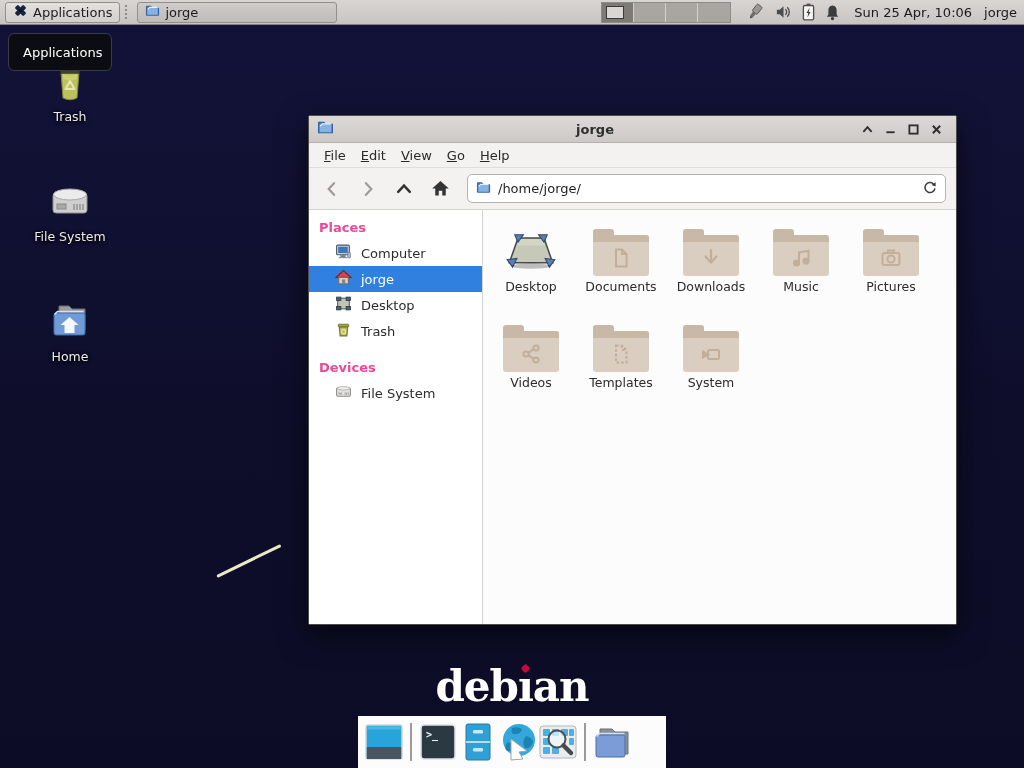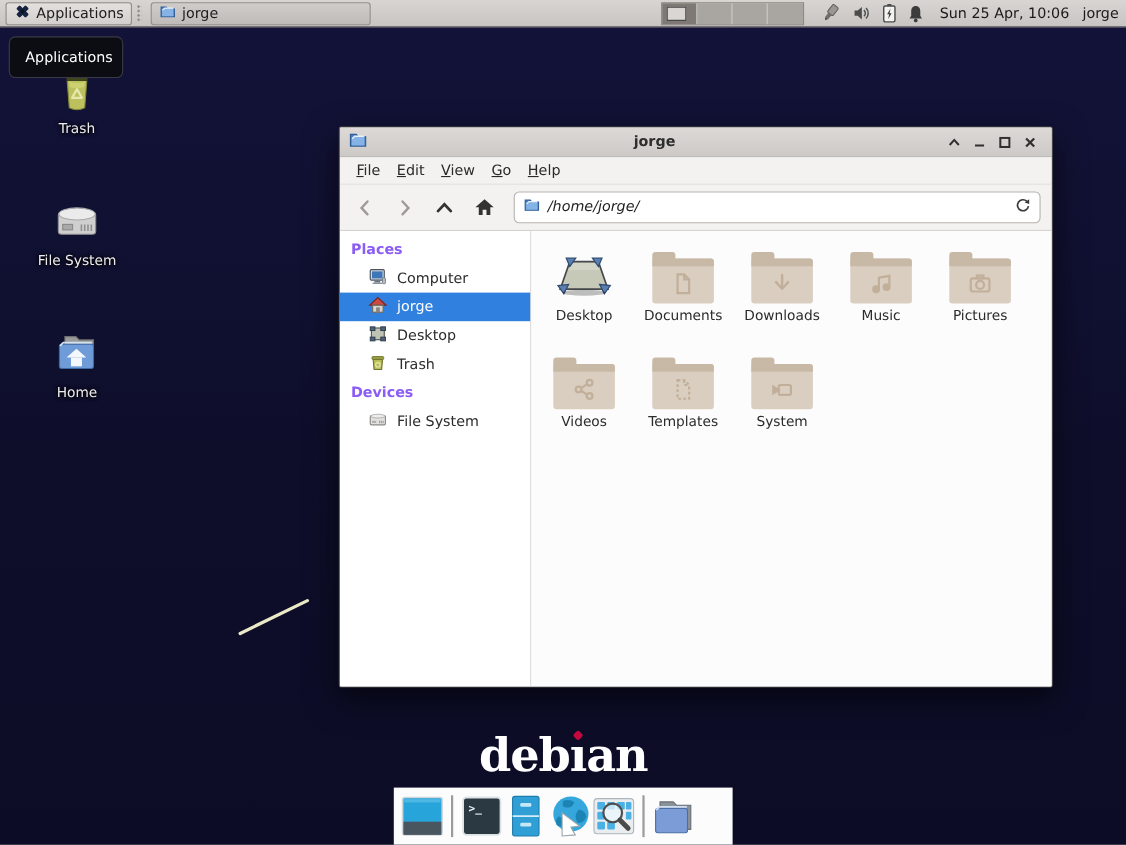--- a/index.html
+++ b/index.html
@@ -82,25 +82,25 @@
   .titlebar .title { flex:1; text-align:center; font-weight:bold; color:#2e2e2e; }
   .win-btn { width:23px; height:20px; display:flex; align-items:center; justify-content:center; }
   .menubar { height:25px; background:#f3f2f1; display:flex; align-items:center;
     padding-left:8px; gap:1px; border-bottom:1px solid #e0dedc; }
   .menu-item { display:inline-block; padding:3px 7px; color:#2a2a2a; }
   .menu-item::first-letter { text-decoration:underline; }
   .toolbar { height:42px; background:#f3f2f1; border-bottom:1px solid #d5d3d0;
     display:flex; align-items:center; padding:0 10px; gap:10px; }
   .tool-btn { width:26px; height:26px; display:flex; align-items:center; justify-content:center; }
   .path-entry { flex:1; margin-left:4px; height:29px; background:#fff;
-    border:1px solid #b6b3b0; border-radius:5px; display:flex; align-items:center; padding:0 8px;font-style:italic; }
+    border:1px solid #b6b3b0; border-radius:5px; display:flex; align-items:center; padding:0 8px; }
   .path-entry .path-text { margin-left:7px; flex:1; color:#1e1e1e; }
   .body { flex:1; display:flex; min-height:0; }
   .sidebar { width:174px; background:#fff; border-right:1px solid #d8d6d3; padding-top:6px; }
-  .side-header { height:24px; line-height:24px; padding-left:10px; font-weight:bold; color:#8b5cf6; }
+  .side-header { height:24px; line-height:24px; padding-left:10px; font-weight:bold; color:#ec4899; }
   .side-item { height:26px; display:flex; align-items:center; padding-left:26px; gap:9px; color:#2c2c2c; }
   .side-item.selected { background:#3080e0; color:#fff; }
   .side-item svg { flex:0 0 auto; }
   .main-col { flex:1; display:flex; flex-direction:column; min-width:0; }
   .fileview { flex:1; background:#fcfcfc; display:flex; flex-wrap:wrap;
     align-content:flex-start; padding:12px 0 0 3px; }
   .file-item { width:90px; height:96px; display:flex; flex-direction:column; align-items:center; }
   .file-item .icon-slot { height:54px; display:flex; align-items:flex-end; justify-content:center; }
   .file-item .flabel { margin-top:3px; font-size:12.5px; color:#2b2b2b; max-width:88px;
     text-align:center; white-space:nowrap; }
@@ -360,21 +360,21 @@
         <span>
           <svg width="17" height="17" viewBox="0 0 16 16">
             <path d="M4 5.5 H12 L11.2 14 H4.8 Z" fill="#b9bf58" stroke="#70742f"></path>
             <rect x="3" y="3" width="10" height="2.4" rx="0.8" fill="#9ca044" stroke="#70742f" stroke-width="0.8"></rect>
             <circle cx="8" cy="10" r="2" fill="none" stroke="#e0e4a4" stroke-width="1.2"></circle>
           </svg>
         </span>
         <span>Trash</span>
       </div>
 
-      <div class="side-header" style="margin-top:2px;">Devices</div>
+      <div class="side-header" style="margin-top:12px;">Devices</div>
 
       <div class="side-item">
         <span>
           <svg width="17" height="17" viewBox="0 0 16 16">
             <rect x="1.5" y="4.5" width="13" height="8" rx="1.2" fill="#e3e1df" stroke="#8c8a88"></rect>
             <ellipse cx="8" cy="5" rx="6" ry="1.6" fill="#f0eeec" stroke="#a8a6a4" stroke-width="0.7"></ellipse>
             <rect x="3" y="9" width="3.6" height="1.8" fill="#b0aeac"></rect>
             <g stroke="#9a9896" stroke-width="0.9">
               <line x1="9.5" y1="9" x2="9.5" y2="11"></line>
                 <line x1="11" y1="9" x2="11" y2="11"></line>

